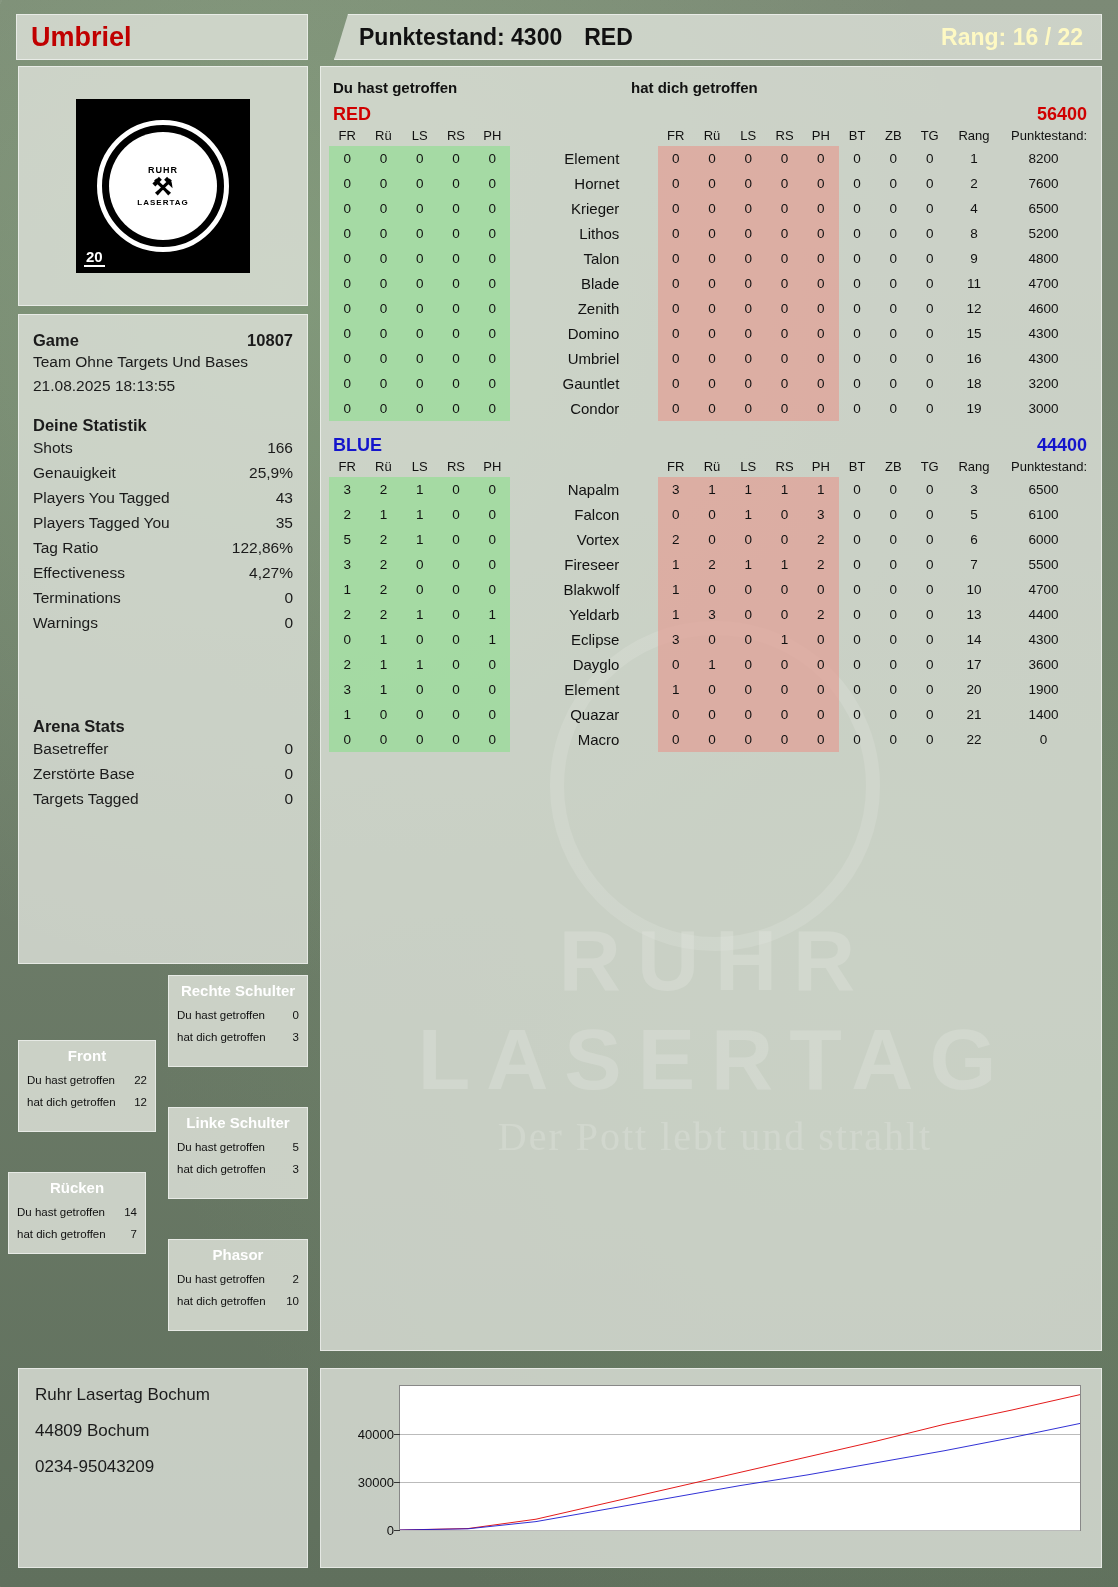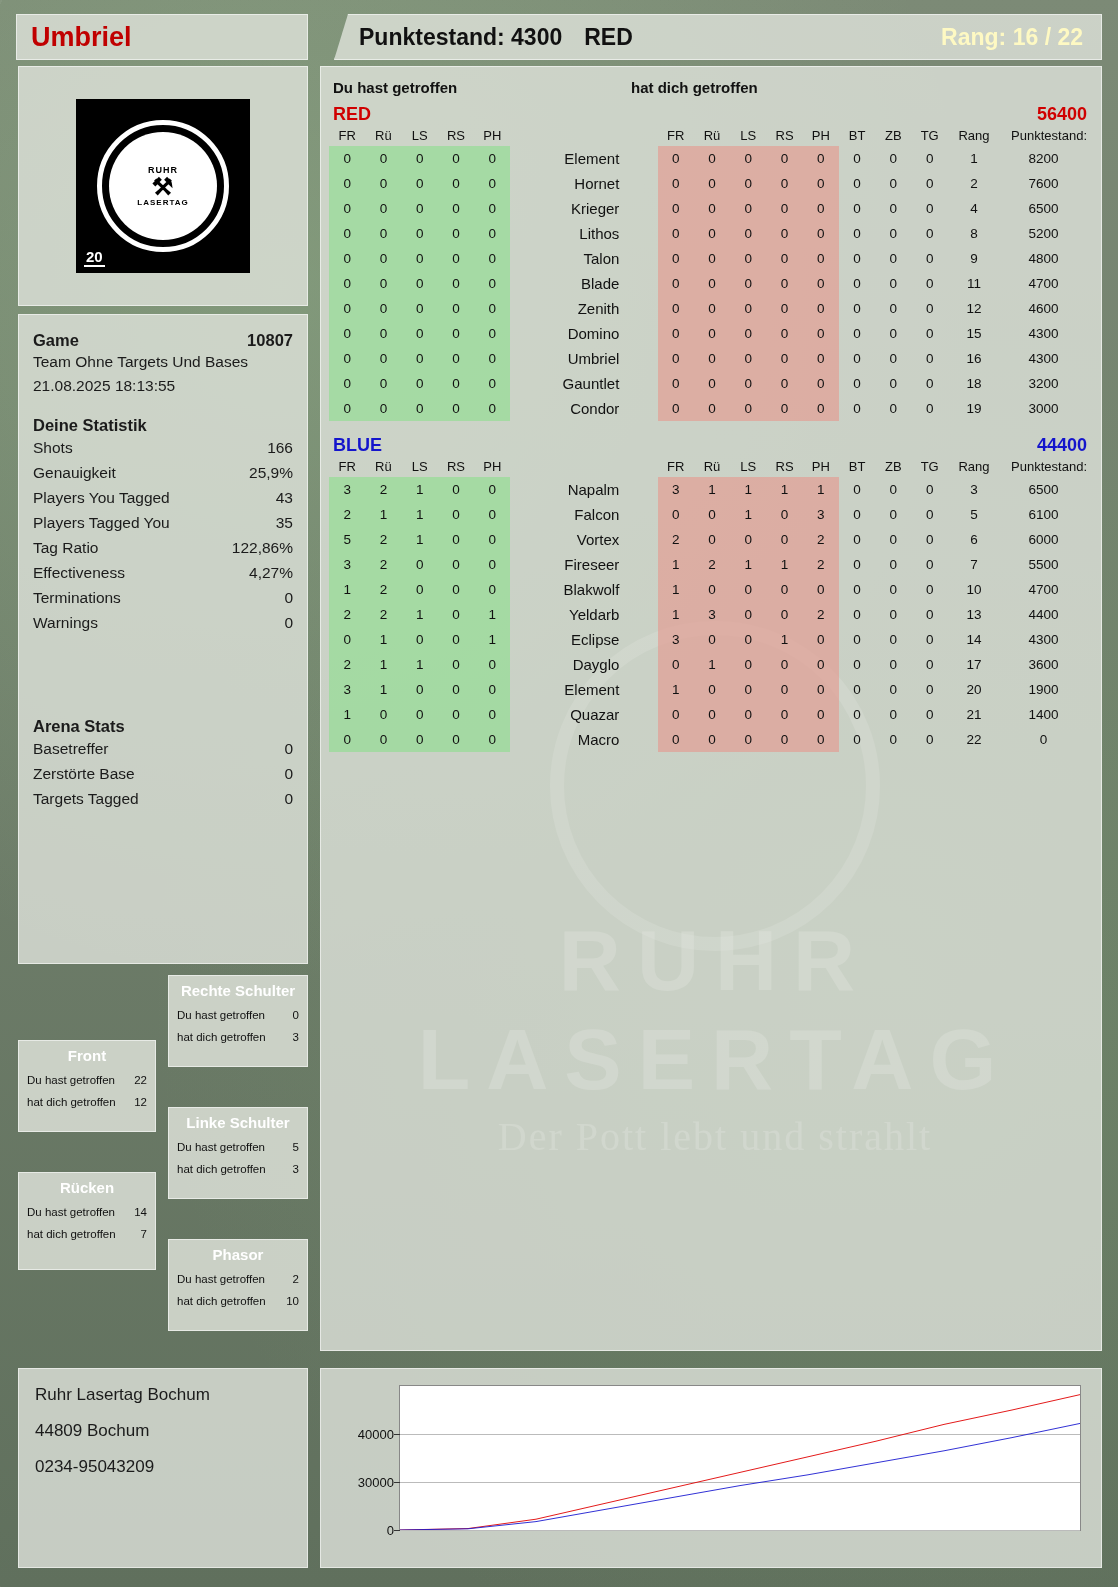--- a/index.html
+++ b/index.html
@@ -94,21 +94,21 @@
 
   
   .bp {
     position:absolute; background:rgba(224,228,220,0.82);
     border:1px solid rgba(255,255,255,0.55);
     padding:6px 8px;
   }
   .bp .t { text-align:center; font-weight:bold; font-size:15px; margin-bottom:5px; color:#ffffff;}
   .bp .l { display:flex; justify-content:space-between; font-size:11.5px; padding:5px 0; color:#111;}
   #bp-front { left:18px; top:1040px; width:138px; height:92px;}
-  #bp-back  { left:18px; top:1172px; width:138px; height:98px;}
+  #bp-back  { left:8px; top:1172px; width:138px; height:82px;}
   #bp-rs    { left:168px; top:975px; width:140px; height:92px;}
   #bp-ls    { left:168px; top:1107px; width:140px; height:92px;}
   #bp-ph    { left:168px; top:1239px; width:140px; height:92px;}
 
   
   #address-panel {
     position:absolute; left:18px; top:1368px; width:290px; height:200px;
     padding:8px 16px; font-size:17px; color:#1b1b1b;
   }
   #address-panel div { padding:8px 0; }

